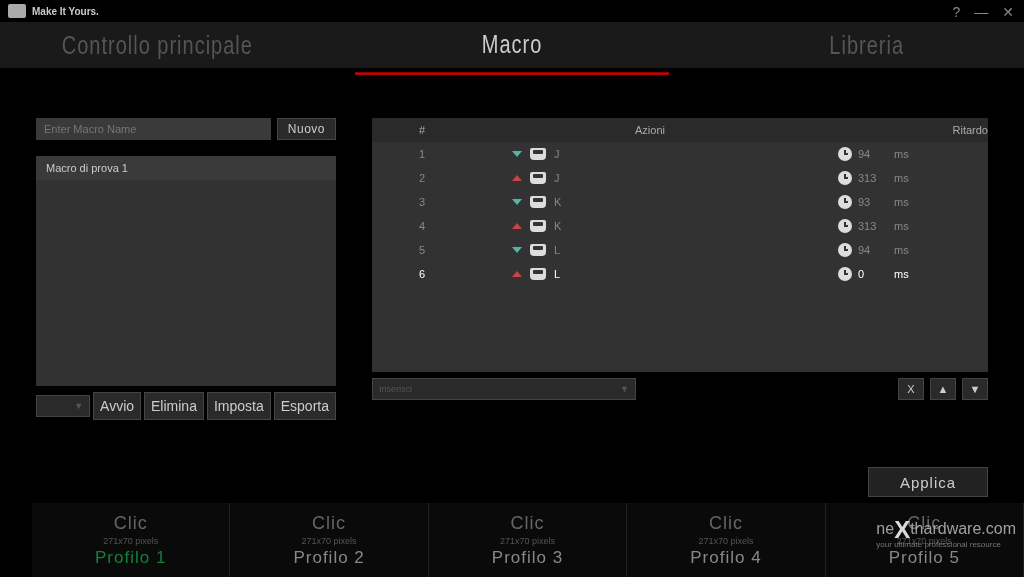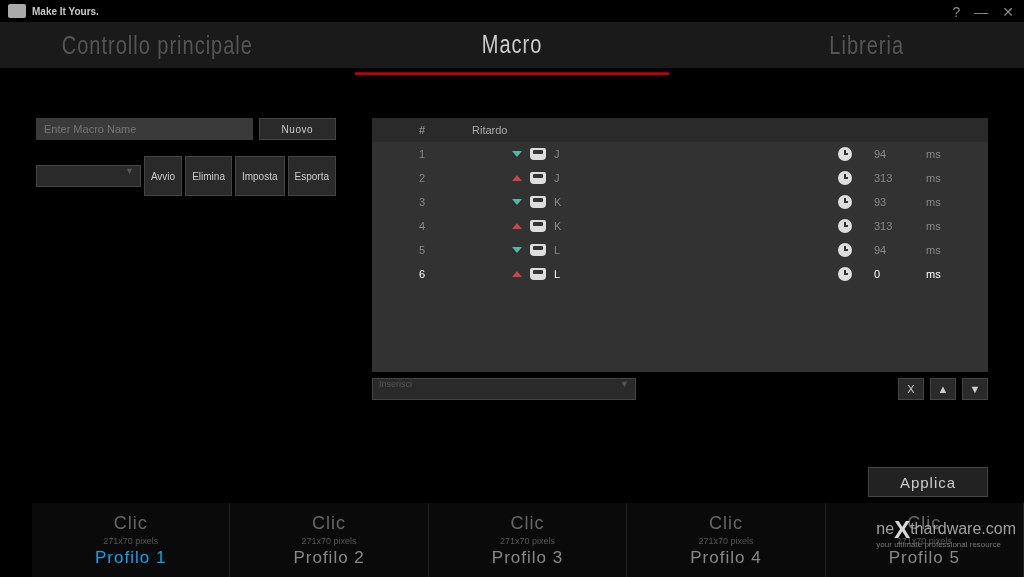--- a/index.html
+++ b/index.html
@@ -12,60 +12,60 @@
 
 .tabs { display: flex; height: 46px; background: #1a1a1a; gap: 40px; }
 .tab { flex: 1; display: flex; align-items: center; justify-content: center; font-family: 'Arial Narrow', sans-serif; font-size: 20px; color: #555; letter-spacing: 1px; cursor: pointer; transform: scaleY(1.3); }
 .tab.active { color: #ccc; border-bottom: 2px solid #c00; }
 
 .content { padding: 50px 36px 0; display: flex; gap: 36px; }
 
 .left-col { width: 300px; }
 .macro-input-row { display: flex; gap: 6px; margin-bottom: 16px; }
 .macro-name-input { flex: 1; height: 22px; background: #3a3a3a; border: none; color: #888; padding: 0 8px; font-size: 11px; }
-.btn-small { height: 22px; padding: 0 22px; background: #2a2a2a; border: 1px solid #444; color: #ccc; font-size: 10px; cursor: pointer; font-family: 'Arial Narrow', sans-serif; letter-spacing: 0.5px; }
+.btn-small { height: 22px; padding: 0 10px; background: #2a2a2a; border: 1px solid #444; color: #ccc; font-size: 12px; cursor: pointer; font-family: 'Arial Narrow', sans-serif; letter-spacing: 0.5px; }
 .macro-field-header { height: 24px; background: #2a2a2a; display: flex; align-items: center; justify-content: center; font-size: 11px; color: #aaa; }
 .macro-list { height: 230px; background: #323232; }
 .macro-item { padding: 6px 10px; font-size: 11px; color: #ccc; background: #3a3a3a; cursor: pointer; }
 .left-actions { display: flex; gap: 3px; margin-top: 6px; align-items: center; }
-.dropdown { height: 22px; background: #2a2a2a; border: 1px solid #444; color: #555; font-size: 9px; padding: 0 6px; display: flex; align-items: flex-start; justify-content: space-between; flex: 1; cursor: pointer; }
-.btn-tiny { height: 40px; padding: 0 6px; background: #2a2a2a; border: 1px solid #444; color: #ccc; font-size: 10px; cursor: pointer; font-family: 'Arial Narrow', sans-serif; }
+.dropdown { height: 22px; background: #2a2a2a; border: 1px solid #444; color: #555; font-size: 9px; padding: 0 6px; display: flex; align-items: center; justify-content: space-between; flex: 1; cursor: pointer; }
+.btn-tiny { height: 28px; padding: 0 6px; background: #2a2a2a; border: 1px solid #444; color: #ccc; font-size: 14px; cursor: pointer; font-family: 'Arial Narrow', sans-serif; }
 
 .right-col { flex: 1; }
 .action-header { display: flex; height: 24px; background: #2a2a2a; align-items: center; font-size: 11px; color: #aaa; }
 .col-num { width: 100px; text-align: center; }
 .col-action { flex: 1; text-align: center; }
-.col-delay { width: 160px; text-align: left; }
+.col-delay { width: 160px; text-align: right; }
 .action-list { background: #323232; height: 230px; }
 .action-row { display: flex; align-items: center; height: 24px; font-size: 11px; }
 .action-row.selected { color: #fff; }
 .action-row .col-action { display: flex; align-items: center; justify-content: flex-start; padding-left: 40px; gap: 8px; }
 .arrow-down { width: 0; height: 0; border-left: 5px solid transparent; border-right: 5px solid transparent; border-top: 6px solid #4db8a8; }
 .arrow-up { width: 0; height: 0; border-left: 5px solid transparent; border-right: 5px solid transparent; border-bottom: 6px solid #c44; }
 .key-icon { width: 16px; height: 12px; background: #ddd; border-radius: 2px 2px 4px 4px; position: relative; }
 .key-icon::before { content: ''; position: absolute; top: 2px; left: 3px; right: 3px; height: 4px; background: #333; border-radius: 1px; }
-.col-delay-cell { display: flex; align-items: center; gap: 22px; padding-left: 10px; width: 160px; }
+.col-delay-cell { display: flex; align-items: center; gap: 6px; padding-left: 10px; width: 160px; }
 .clock-icon { width: 14px; height: 14px; background: #ddd; border-radius: 50%; position: relative; }
 .clock-icon::before { content: ''; position: absolute; top: 3px; left: 6px; width: 2px; height: 5px; background: #333; }
 .clock-icon::after { content: ''; position: absolute; top: 6px; left: 6px; width: 4px; height: 2px; background: #333; }
 .delay-val { width: 30px; }
 .right-actions { display: flex; margin-top: 6px; align-items: center; gap: 6px; }
 .insert-dd { width: 120px; }
 .spacer { flex: 1; }
 .btn-icon { width: 26px; height: 22px; background: #2a2a2a; border: 1px solid #444; color: #ccc; font-size: 11px; display: flex; align-items: center; justify-content: center; cursor: pointer; }
 
 .apply-row { position: absolute; bottom: 80px; right: 36px; }
 .btn-apply { width: 120px; height: 30px; background: #222; border: 1px solid #444; color: #ccc; font-family: 'Arial Narrow', sans-serif; font-size: 15px; letter-spacing: 1px; cursor: pointer; }
 
 .profiles { position: absolute; bottom: 0; left: 0; right: 0; height: 74px; display: flex; background: #0a0a0a; margin-left: 32px; }
 .profile { flex: 1; display: flex; flex-direction: column; align-items: center; justify-content: center; cursor: pointer; border-right: 1px solid #222; }
 .profile .clic { font-family: 'Arial Narrow', sans-serif; font-size: 18px; color: #666; letter-spacing: 1px; }
 .profile .dim { font-size: 9px; color: #555; margin: 2px 0; }
 .profile .name { font-family: 'Arial Narrow', sans-serif; font-size: 17px; color: #888; letter-spacing: 1px; }
-.profile.active .name { color: #0ea5e9; }
+.profile.active .name { color: #15803d; }
 
 .watermark { position: absolute; bottom: 28px; right: 8px; color: #bbb; font-size: 16px; pointer-events: none; opacity: 0.85; margin-top: 40px; }
 .watermark .x { color: #fff; font-weight: bold; font-size: 24px; position: relative; top: 4px; }
 .watermark .sub { font-size: 8px; display: block; text-align: left; color: #888; }
 </style>
 </head>
 <body>
 
 <div class="titlebar">
   <div class="logo-icon"></div>
@@ -82,35 +82,39 @@
   <div class="tab active">Macro</div>
   <div class="tab">Libreria</div>
 </div>
 
 <div class="content">
   <div class="left-col">
     <div class="macro-input-row">
       <input class="macro-name-input" placeholder="Enter Macro Name" style="">
       <button class="btn-small">Nuovo</button>
     </div>
+    <div class="macro-list" id="macro-list">
+        <div class="macro-item">Macro di prova 1</div>
+      </div>
     <div class="left-actions">
       <div class="dropdown">
         <span></span>
         <span>▼</span>
       </div>
       <button class="btn-tiny">Avvio</button>
       <button class="btn-tiny">Elimina</button>
       <button class="btn-tiny">Imposta</button>
       <button class="btn-tiny">Esporta</button>
     </div>
   </div>
 
   <div class="right-col">
     <div class="action-header">
       <div class="col-num">#</div>
+      <div class="col-action">Azioni</div>
       <div class="col-delay">Ritardo</div>
     </div>
     <div class="action-list" id="action-list">
         <div class="action-row">
           <div class="col-num">1</div>
           <div class="col-action">
             <span class="arrow-down"></span>
             <span class="key-icon"></span>
             <span>J</span>
           </div>

